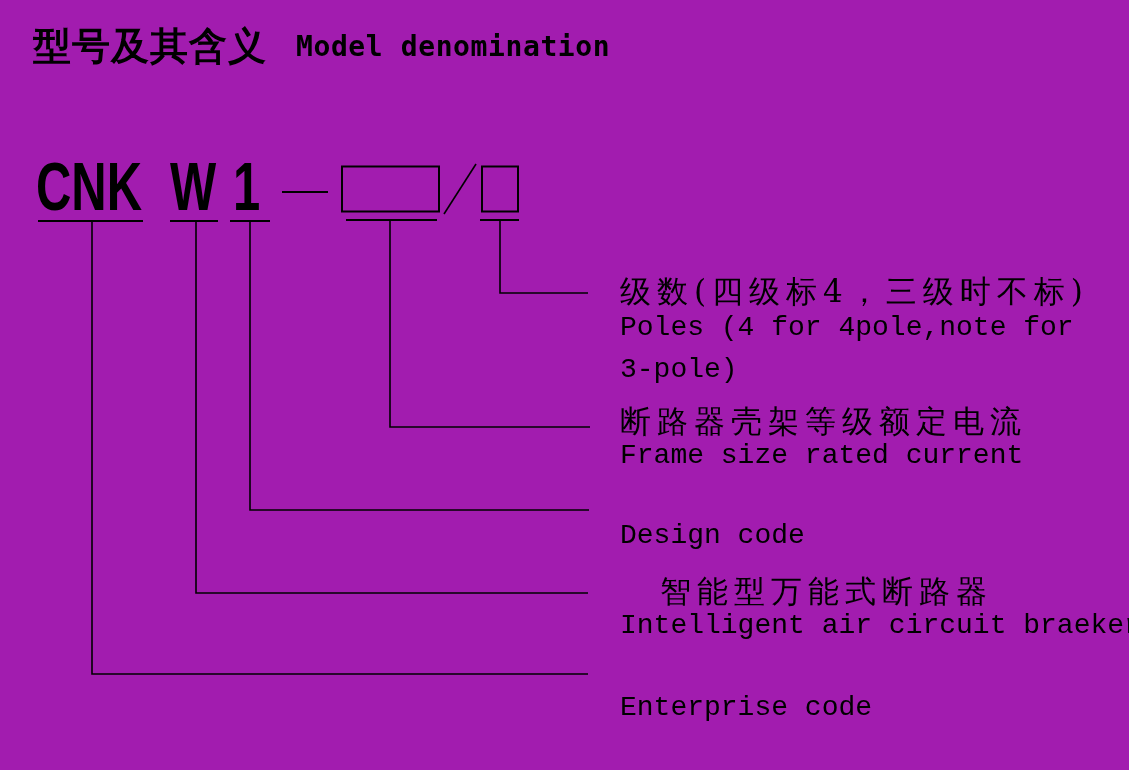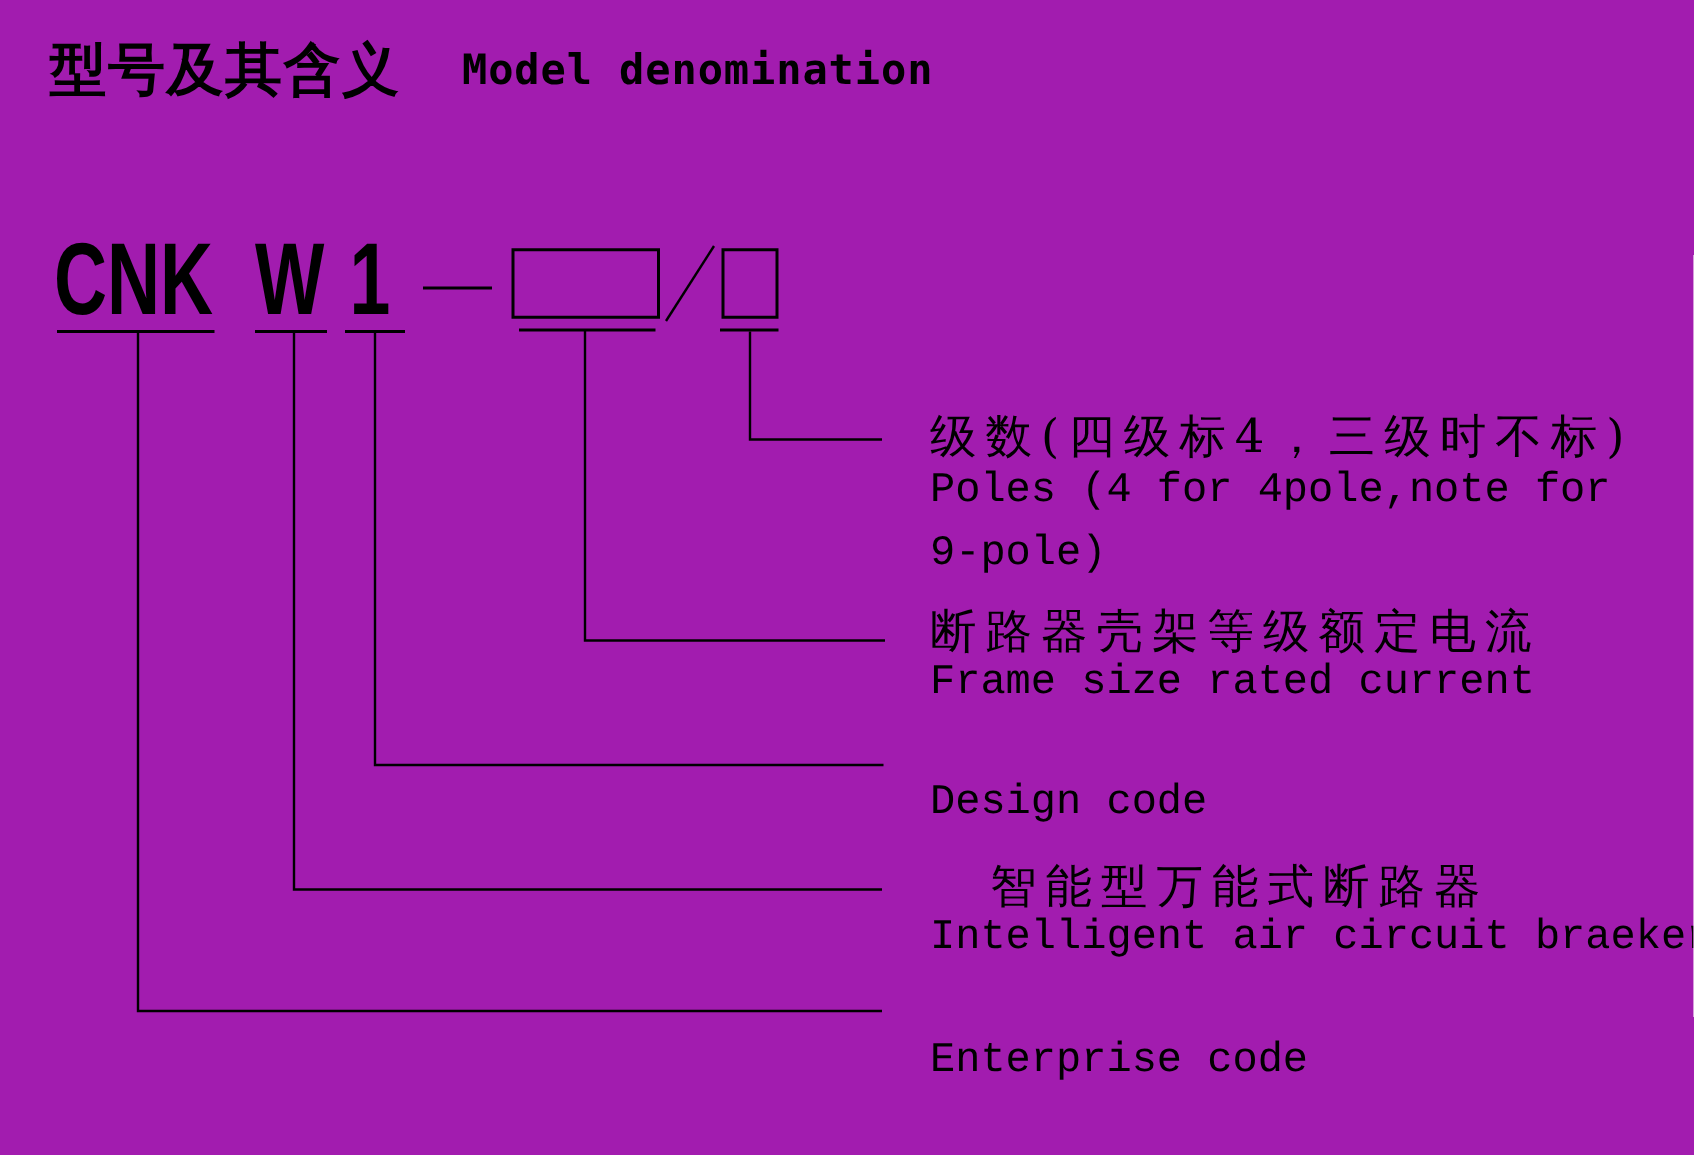--- a/index.html
+++ b/index.html
@@ -23,21 +23,21 @@
     top: 27px;
     font-family: "DejaVu Sans", "Liberation Sans", sans-serif;
     font-weight: bold;
     font-size: 38px;
     letter-spacing: 1px;
     line-height: 1;
     white-space: nowrap;
   }
   .title-en {
     position: absolute;
-    left: 308px;
+    left: 296px;
     top: 33px;
     font-family: "DejaVu Sans Mono", monospace;
     font-weight: bold;
     font-size: 28px;
     letter-spacing: 0.6px;
     line-height: 1;
     white-space: nowrap;
   }
   
   .code-seg {
@@ -126,21 +126,21 @@
 
     <polyline class="thin" points="500,221 500,293 588,293"></polyline>
     <polyline class="thin" points="390,220 390,427 590,427"></polyline>
     <polyline class="thin" points="250,221 250,510 589,510"></polyline>
     <polyline class="thin" points="196,221 196,593 588,593"></polyline>
     <polyline class="thin" points="92,221 92,674 588,674"></polyline>
   </svg>
 
   <div class="lbl zh l1">级数(四级标4，三级时不标)</div>
   <div class="lbl en l2">Poles (4 for 4pole,note for</div>
-  <div class="lbl en l3">9-pole)</div>
+  <div class="lbl en l3">3-pole)</div>
   <div class="lbl en l5">Frame size rated current</div>
   <div class="lbl zh l4">断路器壳架等级额定电流</div>
   <div class="lbl en l7">Design code</div>
   <div class="lbl zh l8">智能型万能式断路器</div>
   <div class="lbl en l9">Intelligent air circuit braeker</div>
   <div class="lbl en l11">Enterprise code</div>
 
 </div>
 
 </body></html>

